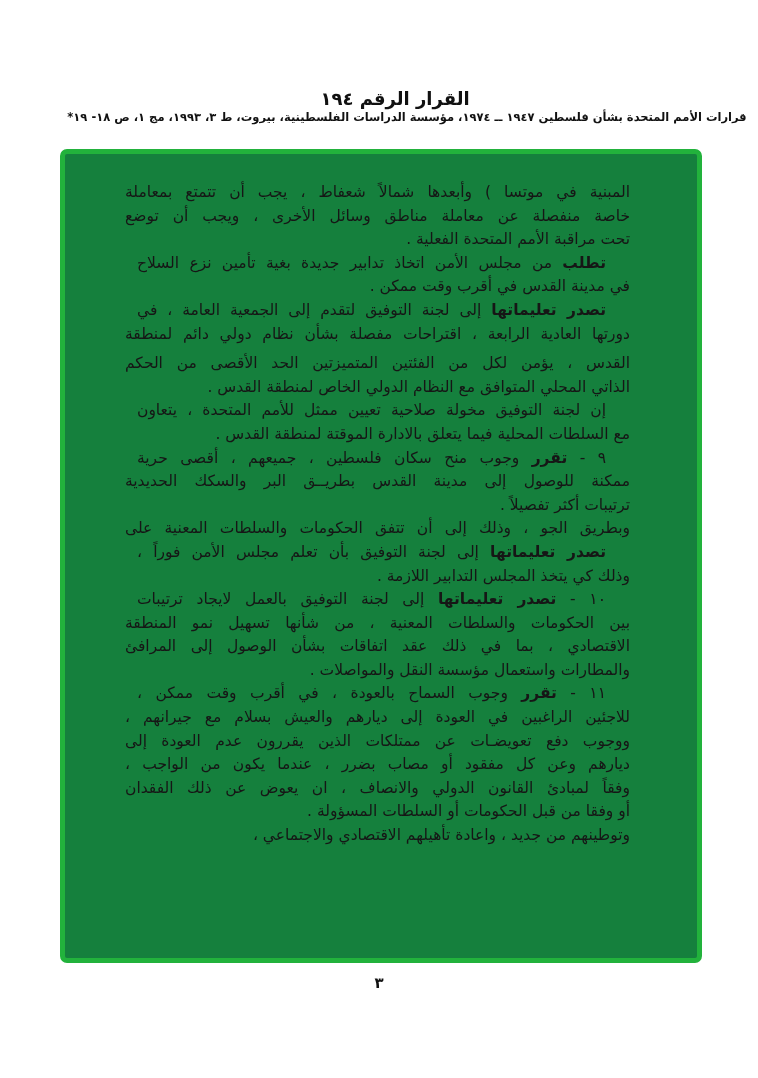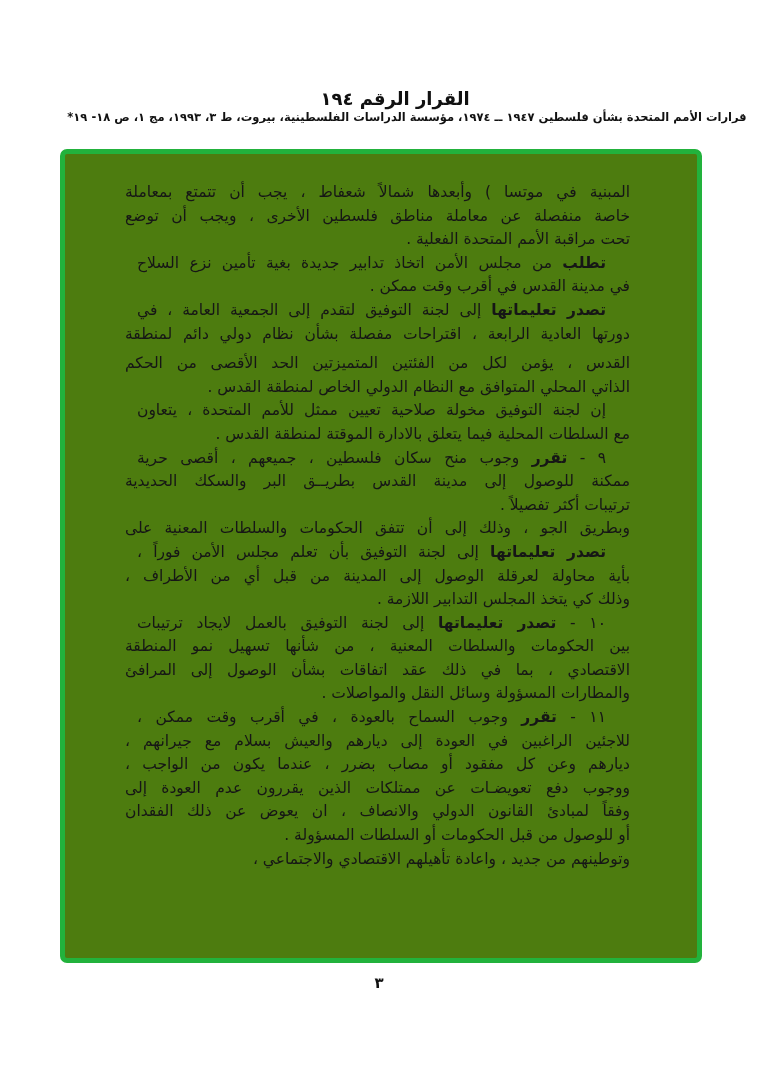--- a/index.html
+++ b/index.html
@@ -31,21 +31,21 @@
     white-space: nowrap;
     margin-left: 28px;
   }
   .text-frame {
     position: absolute;
     left: 60px; top: 149px;
     width: 642px; height: 814px;
     box-sizing: border-box;
     border: 5px solid #22b23c;
     border-radius: 7px;
-    background: #4d7c0f;
+    background: #15803d;
   }
   .doc-body {
     direction: rtl;
     padding: 27px 67px 0 60px;
     font-size: 15.5px;
     line-height: 23.6px;
     color: #161616;
   }
   .para { margin: 0; }
   .line {
@@ -70,21 +70,21 @@
 </head>
 <body>
 
 <div class="page-title">القرار الرقم ١٩٤</div>
 <div class="source-line">قرارات الأمم المتحدة بشأن فلسطين ١٩٤٧ ــ ١٩٧٤، مؤسسة الدراسات الفلسطينية، بيروت، ط ٣، ١٩٩٣، مج ١، ص ١٨- ١٩*</div>
 
 <div class="text-frame" style="border-color: rgb(34, 178, 60);">
   <div class="doc-body" id="doc-body">
       <div class="para">
         <div class="line">المبنية في موتسا ) وأبعدها شمالاً شعفاط ، يجب أن تتمتع بمعاملة</div>
-        <div class="line">خاصة منفصلة عن معاملة مناطق فلسطين الأخرى ، ويجب أن توضع</div>
+        <div class="line">خاصة منفصلة عن معاملة مناطق وسائل الأخرى ، ويجب أن توضع</div>
         <div class="line last">تحت مراقبة الأمم المتحدة الفعلية .</div>
       </div>
       <div class="para">
         <div class="line first-indent"><b>تطلب</b> من مجلس الأمن اتخاذ تدابير  جديدة بغية تأمين نزع السلاح</div>
         <div class="line last">في مدينة القدس في أقرب وقت ممكن .</div>
       </div>
       <div class="para">
         <div class="line first-indent"><b>تصدر تعليماتها</b> إلى لجنة التوفيق لتقدم إلى الجمعية العامة ، في</div>
         <div class="line">دورتها العادية الرابعة ، اقتراحات مفصلة بشأن نظام دولي دائم لمنطقة</div>
         <div class="line gap">القدس ، يؤمن لكل من الفئتين المتميزتين الحد الأقصى من الحكم</div>
@@ -95,36 +95,35 @@
         <div class="line last">مع السلطات المحلية فيما يتعلق بالادارة الموقتة لمنطقة القدس .</div>
       </div>
       <div class="para">
         <div class="line first-indent">٩ - <b>تقرر</b> وجوب منح سكان فلسطين ، جميعهم ، أقصى حرية</div>
         <div class="line">ممكنة للوصول إلى مدينة القدس بطريــق البر والسكك الحديدية</div>
         <div class="line last">ترتيبات أكثر تفصيلاً .</div>
         <div class="line">وبطريق الجو ، وذلك إلى أن تتفق الحكومات والسلطات المعنية على</div>
       </div>
       <div class="para">
         <div class="line first-indent"><b>تصدر تعليماتها</b> إلى لجنة التوفيق بأن تعلم مجلس الأمن فوراً ،</div>
-        <div class="line">بأية محاولة لعرقلة الوصول إلى المدينة من قبل أي من الأطراف ،</div>
         <div class="line last">وذلك كي يتخذ المجلس التدابير اللازمة .</div>
       </div>
       <div class="para">
         <div class="line first-indent">١٠ - <b>تصدر تعليماتها</b> إلى لجنة التوفيق بالعمل لايجاد ترتيبات</div>
         <div class="line">بين الحكومات والسلطات المعنية ، من شأنها تسهيل نمو المنطقة</div>
         <div class="line">الاقتصادي ، بما في ذلك عقد اتفاقات بشأن الوصول إلى المرافئ</div>
-        <div class="line last">والمطارات المسؤولة وسائل النقل والمواصلات .</div>
+        <div class="line last">والمطارات واستعمال مؤسسة النقل والمواصلات .</div>
       </div>
       <div class="para">
         <div class="line first-indent">١١ - <b>تقرر</b> وجوب  السماح  بالعودة ، في أقرب  وقت  ممكن ،</div>
         <div class="line">للاجئين الراغبين في العودة إلى ديارهم والعيش بسلام مع جيرانهم ،</div>
+        <div class="line">ووجوب دفع تعويضـات عن ممتلكات الذين يقررون عدم العودة إلى</div>
         <div class="line">ديارهم وعن كل مفقود أو مصاب بضرر ، عندما يكون من الواجب ،</div>
-        <div class="line">ووجوب دفع تعويضـات عن ممتلكات الذين يقررون عدم العودة إلى</div>
         <div class="line">وفقاً لمبادئ القانون الدولي والانصاف ، ان يعوض عن ذلك الفقدان</div>
-        <div class="line last">أو للوصول من قبل الحكومات أو السلطات المسؤولة .</div>
+        <div class="line last">أو وفقا من قبل الحكومات أو السلطات المسؤولة .</div>
       </div>
       <div class="para">
         <div class="line last">وتوطينهم من جديد ، واعادة تأهيلهم الاقتصادي والاجتماعي ،</div>
       </div>
     </div>
 </div>
 
 <div class="page-number">٣</div>
 
 </body></html>

